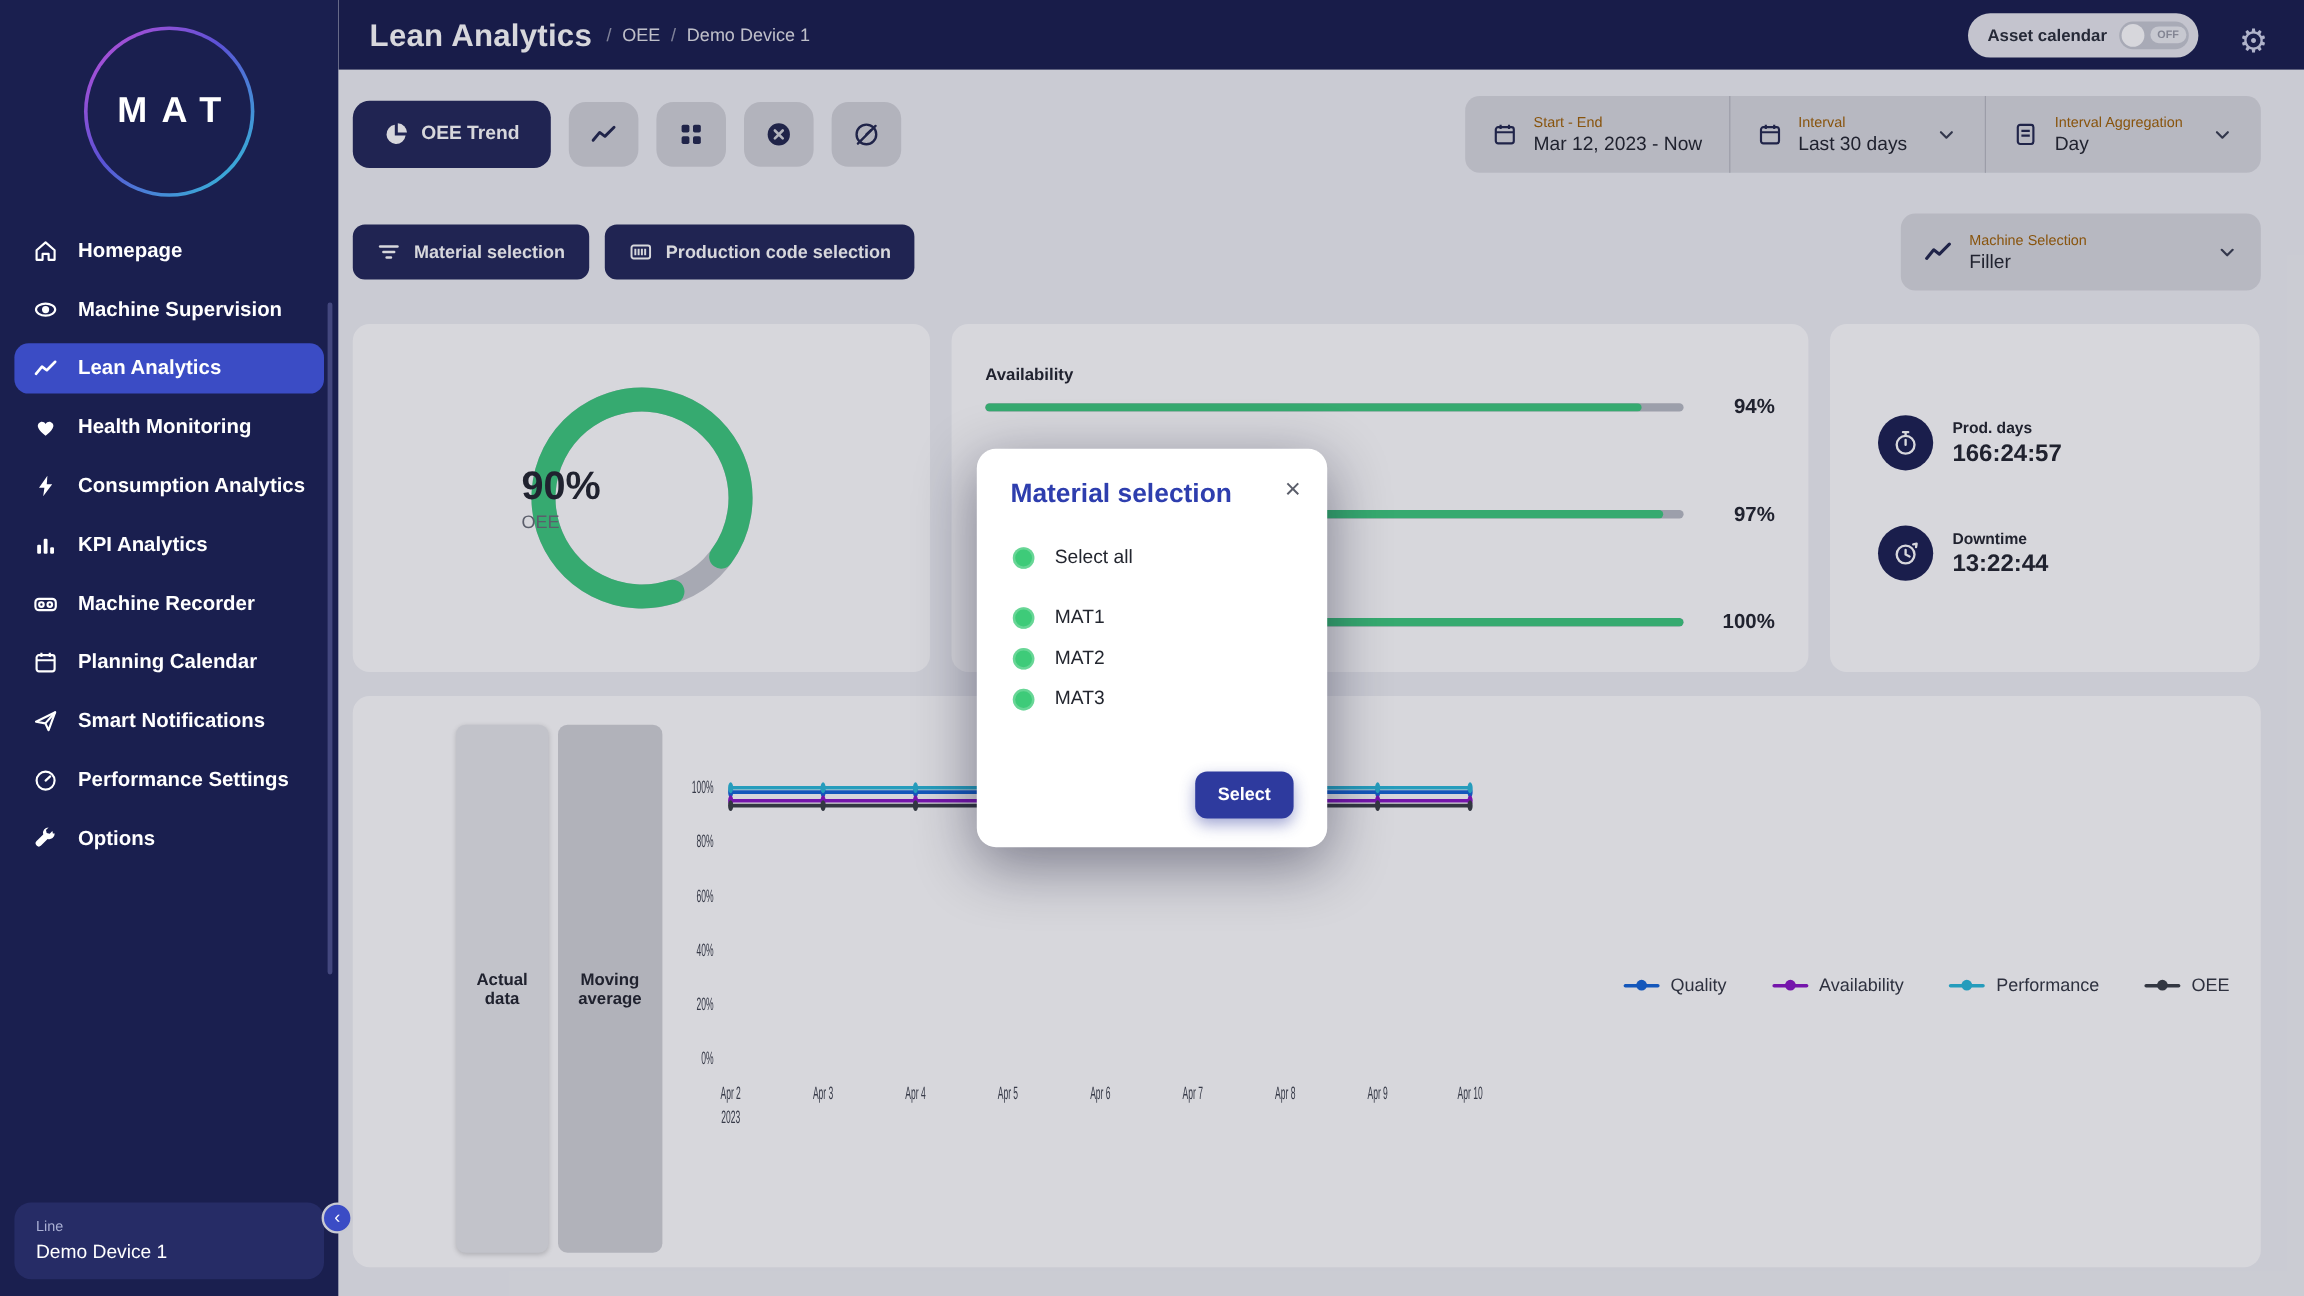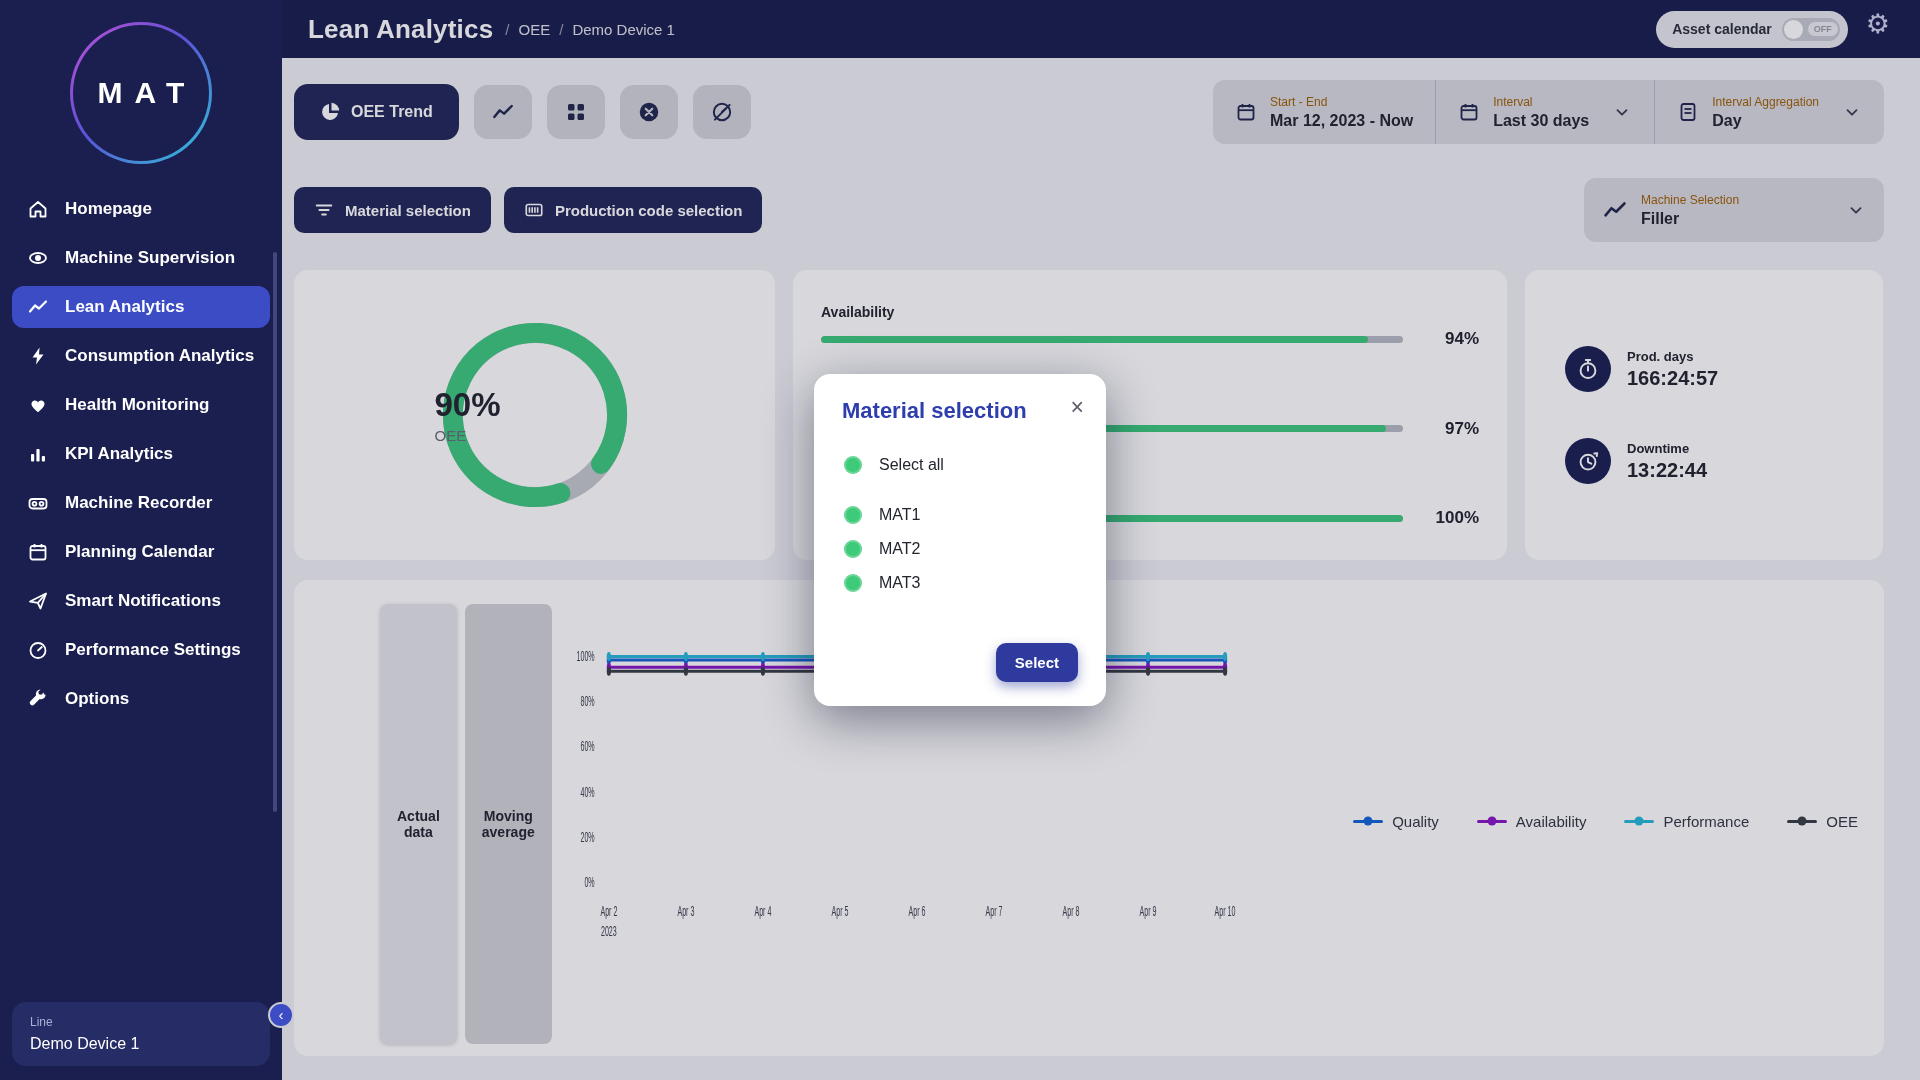--- a/index.html
+++ b/index.html
@@ -26,39 +26,39 @@
   .collapse-btn{position:absolute;right:-12px;bottom:52px;width:26px;height:26px;border-radius:50%;
     background:#3b4cc5;color:#fff;border:2px solid #c9cad2;font-size:15px;line-height:1;cursor:pointer;z-index:55;
     display:flex;align-items:center;justify-content:center;padding-bottom:2px}
 
   
   .main{flex:1;position:relative;display:flex;flex-direction:column;background:#f0f1f5;overflow:hidden}
   .topbar{height:58px;background:#1a1f4f;display:flex;align-items:center;padding:0 30px 0 26px;flex:none}
   .page-title{color:#fff;font-size:26px;font-weight:700;letter-spacing:.2px}
   .crumbs{display:flex;align-items:center;gap:9px;margin-left:12px;color:rgba(255,255,255,.88);font-size:15px}
   .crumb-sep{color:rgba(255,255,255,.55)}
-  .topbar-right{margin-left:auto;display:flex;align-items:flex-start;gap:18px}
+  .topbar-right{margin-left:auto;display:flex;align-items:flex-end;gap:34px}
   .asset-pill{display:flex;align-items:center;gap:10px;background:#e8e9ee;border-radius:19px;height:37px;
     padding:0 8px 0 16px;font-size:14px;font-weight:600;color:#2b2f3a;cursor:pointer}
   .toggle{width:58px;height:23px;border-radius:12px;background:#c7c9d2;display:flex;align-items:center;padding:2px;gap:5px;cursor:pointer}
   .knob{width:19px;height:19px;border-radius:50%;background:#fff;flex:none}
   .toggle-state{font-size:9px;font-weight:700;color:#9a9da8;background:#ecedf1;border-radius:8px;padding:2px 6px}
   .gear{font-size:27px;color:#cfd3ea;cursor:pointer;line-height:1}
 
   .toolbar-row{margin:22px 36px 0 12px;display:flex;align-items:center;gap:15px}
   .btn-primary{display:flex;align-items:center;gap:11px;background:#232859;color:#fff;border:none;border-radius:14px;
     height:56px;padding:0 26px;font-size:16px;font-weight:700;font-family:inherit;cursor:pointer}
   .icon-btn{width:58px;height:54px;border-radius:14px;background:#d3d4d9;border:none;color:#23284f;
     display:flex;align-items:center;justify-content:center;cursor:pointer}
   .settings-panel{margin-left:auto;display:flex;align-items:stretch;background:#d9dadf;border-radius:12px;height:64px}
   .settings-section{display:flex;align-items:center;gap:13px;padding:0 22px;cursor:pointer}
   .settings-section + .settings-section{border-left:1px solid #b9bac1}
   .settings-icon{color:#23284f;flex:none}
   .settings-label{font-size:12px;color:#a16207;margin-bottom:3px}
-  .settings-value{font-size:16px;font-weight:700;color:#23262f;white-space:nowrap}
+  .settings-value{font-size:16px;font-weight:400;color:#23262f;white-space:nowrap}
   .chev{color:#3a3f52;margin-left:10px;flex:none}
 
   .filter-row{margin:34px 36px 0 12px;display:flex;align-items:center;gap:13px}
   .btn-filter{display:flex;align-items:center;gap:11px;background:#232859;color:#fff;border:none;border-radius:10px;
     height:46px;padding:0 20px;font-size:15px;font-weight:600;font-family:inherit;cursor:pointer}
   .machine-card{margin-left:auto;display:flex;align-items:center;gap:13px;background:#d9dadf;border-radius:12px;
     height:64px;padding:0 18px;min-width:300px;cursor:pointer}
 
   .kpi-row{margin:28px 36px 0 12px;display:flex;gap:18px;height:290px;flex:none}
   .card{background:#fff;border-radius:14px}
@@ -138,32 +138,32 @@
       <span class="nav-icon">
         <svg width="22" height="22" viewBox="0 0 22 22" fill="none" stroke="currentColor" stroke-width="2.2" stroke-linecap="round" stroke-linejoin="round">
             <polyline points="3,15.5 8,9.5 12,12.5 19,5.5"></polyline>
           </svg>
       </span>
         <span>Lean Analytics</span>
     </div>
     <div class="nav-item">
       <span class="nav-icon">
         <svg width="22" height="22" viewBox="0 0 22 22">
+            <path fill="currentColor" d="M11 18.2 C5.2 13.6 3.2 10.4 5.3 7.8 C7 5.7 9.8 6.2 11 8.4 C12.2 6.2 15 5.7 16.7 7.8 C18.8 10.4 16.8 13.6 11 18.2 Z"></path>
+          </svg>
+      </span>
+        <span>Health Monitoring</span>
+    </div>
+    <div class="nav-item">
+      <span class="nav-icon">
+        <svg width="22" height="22" viewBox="0 0 22 22">
             <path fill="currentColor" d="M12.5 2.5 L5.5 12.5 H10 L9 19.5 L16.5 9.5 H12 Z"></path>
           </svg>
       </span>
         <span>Consumption Analytics</span>
-    </div>
-    <div class="nav-item">
-      <span class="nav-icon">
-        <svg width="22" height="22" viewBox="0 0 22 22">
-            <path fill="currentColor" d="M11 18.2 C5.2 13.6 3.2 10.4 5.3 7.8 C7 5.7 9.8 6.2 11 8.4 C12.2 6.2 15 5.7 16.7 7.8 C18.8 10.4 16.8 13.6 11 18.2 Z"></path>
-          </svg>
-      </span>
-        <span>Health Monitoring</span>
     </div>
     <div class="nav-item">
       <span class="nav-icon">
         <svg width="22" height="22" viewBox="0 0 22 22" fill="currentColor">
             <rect x="4" y="11" width="3.2" height="7.5" rx="1"></rect>
             <rect x="9.4" y="6" width="3.2" height="12.5" rx="1"></rect>
             <rect x="14.8" y="13" width="3.2" height="5.5" rx="1"></rect>
           </svg>
       </span>
         <span>KPI Analytics</span>

